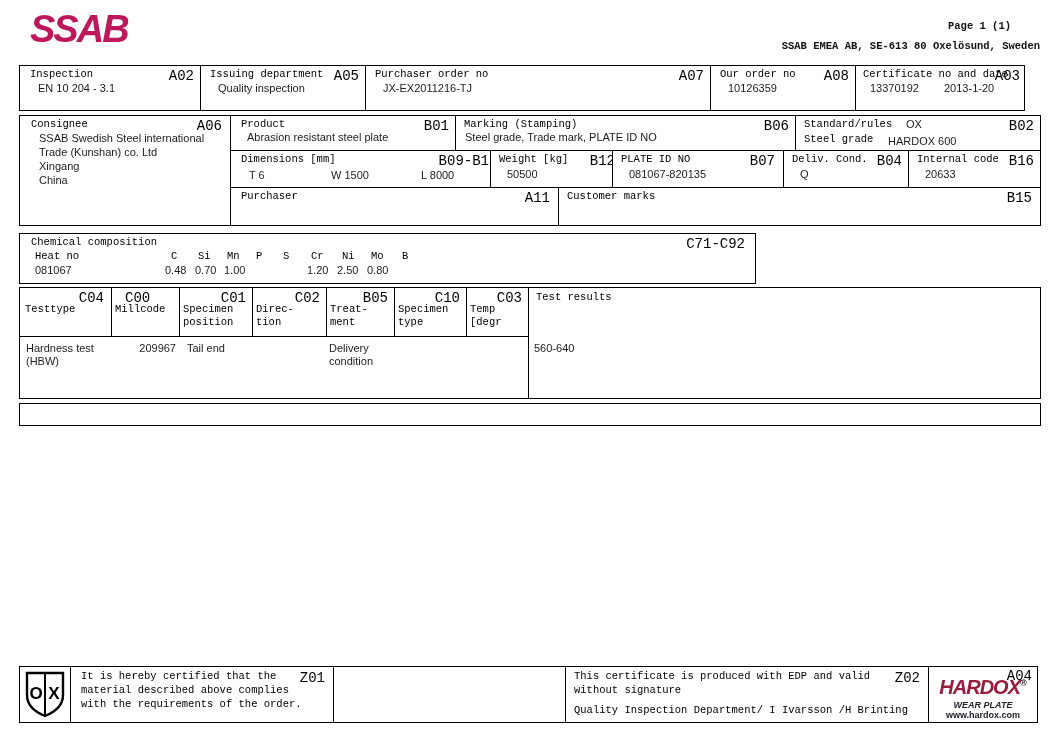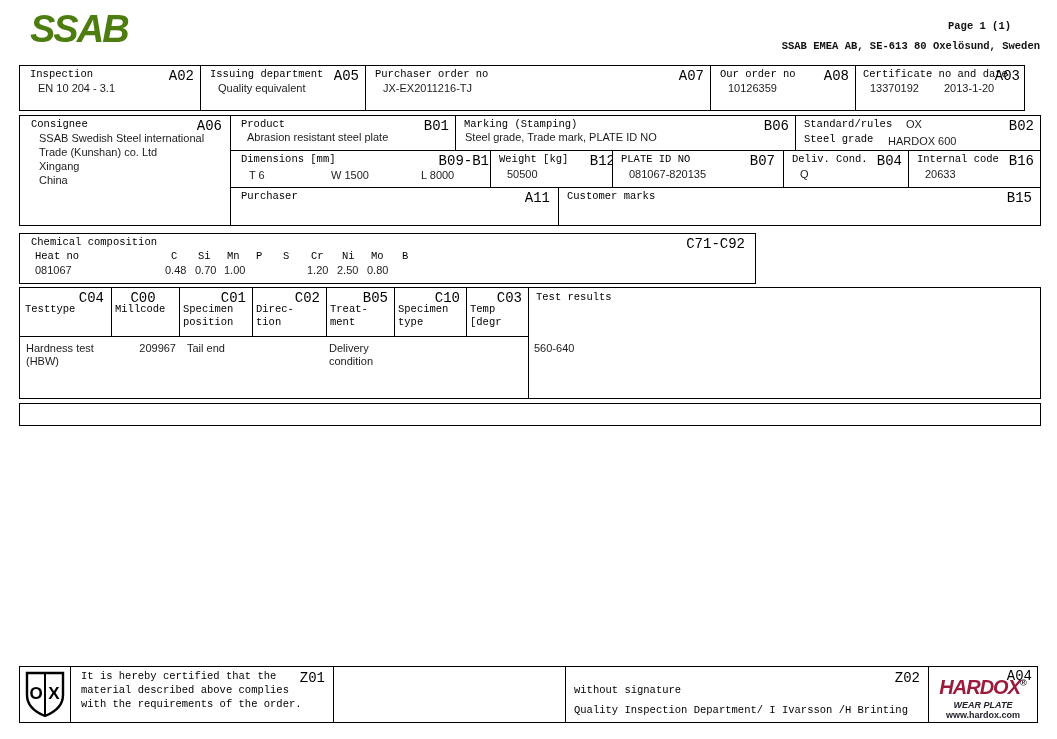--- a/index.html
+++ b/index.html
@@ -6,21 +6,21 @@
   .page{position:relative;width:1057px;height:739px;background:#ffffff;
         font-family:"Liberation Mono",monospace;color:#000;overflow:hidden;}
   .box{position:absolute;border:1px solid #000;box-sizing:border-box;background:#fff;}
   .abs{position:absolute;white-space:nowrap;}
   .lbl{font-family:"Liberation Mono",monospace;font-size:10.5px;color:#000;}
   .code{font-family:"Liberation Mono",monospace;font-size:14px;color:#000;}
   .val{font-family:"Liberation Sans",sans-serif;font-size:11px;color:#1c1c1c;}
   .vline{position:absolute;width:1px;background:#000;}
   .hline{position:absolute;height:1px;background:#000;}
   .logo-ssab{font-family:"Liberation Sans",sans-serif;font-weight:bold;font-style:italic;
-             font-size:38px;letter-spacing:-2px;color:#4d7c0f;}
+             font-size:38px;letter-spacing:-2px;color:#be185d;}
   .hdr-mono{font-family:"Liberation Mono",monospace;font-weight:bold;font-size:10.5px;color:#111;}
   .hardox-brand{font-family:"Liberation Sans",sans-serif;font-weight:bold;font-style:italic;
                 font-size:20px;letter-spacing:-1px;color:#9b1b3c;}
   .hardox-sub{font-family:"Liberation Sans",sans-serif;font-weight:bold;font-style:italic;
               font-size:9px;color:#23232e;}
   .hardox-url{font-family:"Liberation Sans",sans-serif;font-weight:bold;font-size:9px;color:#23232e;}
   .ctr{left:0;right:0;text-align:center;}
 </style>
 </head>
 <body>
@@ -32,21 +32,21 @@
   <div class="abs hdr-mono" style="right:17px;top:40px;">SSAB EMEA AB, SE-613 80 Oxelösund, Sweden</div>
 
   <div class="box" style="left:19px;top:65px;width:182px;height:46px;">
     <span class="abs lbl" style="left:10px;top:2px;">Inspection</span>
     <span class="abs code" style="right:6px;top:2px;">A02</span>
     <span class="abs val" style="left:18px;top:16px;">EN 10 204 - 3.1</span>
   </div>
   <div class="box" style="left:200px;top:65px;width:166px;height:46px;">
     <span class="abs lbl" style="left:9px;top:2px;">Issuing department</span>
     <span class="abs code" style="right:6px;top:2px;">A05</span>
-    <span class="abs val" style="left:17px;top:16px;">Quality equivalent</span>
+    <span class="abs val" style="left:17px;top:16px;">Quality inspection</span>
   </div>
   <div class="box" style="left:365px;top:65px;width:346px;height:46px;">
     <span class="abs lbl" style="left:9px;top:2px;">Purchaser order no</span>
     <span class="abs code" style="right:6px;top:2px;">A07</span>
     <span class="abs val" style="left:17px;top:16px;">JX-EX2011216-TJ</span>
   </div>
   <div class="box" style="left:710px;top:65px;width:146px;height:46px;">
     <span class="abs lbl" style="left:9px;top:2px;">Our order no</span>
     <span class="abs code" style="right:6px;top:2px;">A08</span>
     <span class="abs val" style="left:17px;top:16px;">10126359</span>
@@ -152,21 +152,21 @@
     <div class="vline" style="left:91px;top:0;height:48px;"></div>
     <div class="vline" style="left:159px;top:0;height:48px;"></div>
     <div class="vline" style="left:232px;top:0;height:48px;"></div>
     <div class="vline" style="left:306px;top:0;height:48px;"></div>
     <div class="vline" style="left:374px;top:0;height:48px;"></div>
     <div class="vline" style="left:446px;top:0;height:48px;"></div>
     <div class="vline" style="left:508px;top:0;height:110px;"></div>
     <div class="hline" style="left:0;top:48px;width:509px;"></div>
 
     <span class="abs code" style="left:2px;top:2px;width:82px;text-align:right;">C04</span>
-    <span class="abs code" style="left:93px;top:2px;width:60px;text-align:center;">C00</span>
+    <span class="abs code" style="left:93px;top:2px;width:60px;text-align:left;padding-left:12px;">C00</span>
     <span class="abs code" style="left:161px;top:2px;width:65px;text-align:right;">C01</span>
     <span class="abs code" style="left:234px;top:2px;width:66px;text-align:right;">C02</span>
     <span class="abs code" style="left:308px;top:2px;width:60px;text-align:right;">B05</span>
     <span class="abs code" style="left:376px;top:2px;width:64px;text-align:right;">C10</span>
     <span class="abs code" style="left:448px;top:2px;width:54px;text-align:right;">C03</span>
 
     <span class="abs lbl" style="left:5px;top:15px;">Testtype</span>
     <span class="abs lbl" style="left:95px;top:15px;">Millcode</span>
     <span class="abs lbl" style="left:163px;top:15px;">Specimen</span>
     <span class="abs lbl" style="left:163px;top:28px;">position</span>
@@ -200,20 +200,21 @@
     </svg>
   </div>
   <div class="box" style="left:70px;top:666px;width:264px;height:57px;">
     <span class="abs lbl" style="left:10px;top:3px;">It is hereby certified that the</span>
     <span class="abs code" style="right:8px;top:3px;">Z01</span>
     <span class="abs lbl" style="left:10px;top:17px;">material described above complies</span>
     <span class="abs lbl" style="left:10px;top:31px;">with the requirements of the order.</span>
   </div>
   <div class="box" style="left:333px;top:666px;width:233px;height:57px;"></div>
   <div class="box" style="left:565px;top:666px;width:364px;height:57px;">
+    <span class="abs lbl" style="left:8px;top:3px;">This certificate is produced with EDP and valid</span>
     <span class="abs code" style="right:8px;top:3px;">Z02</span>
     <span class="abs lbl" style="left:8px;top:17px;">without signature</span>
     <span class="abs lbl" style="left:8px;top:37px;">Quality Inspection Department/ I Ivarsson /H Brinting</span>
   </div>
   <div class="box" style="left:928px;top:666px;width:110px;height:57px;">
     <span class="abs code" style="right:5px;top:1px;">A04</span>
     <span class="abs ctr" style="top:9px;"><span class="hardox-brand">HARDOX</span><span class="hardox-sub" style="vertical-align:8px;">®</span></span>
     <span class="abs ctr hardox-sub" style="top:33px;">WEAR PLATE</span>
     <span class="abs ctr hardox-url" style="top:43px;">www.hardox.com</span>
   </div>

